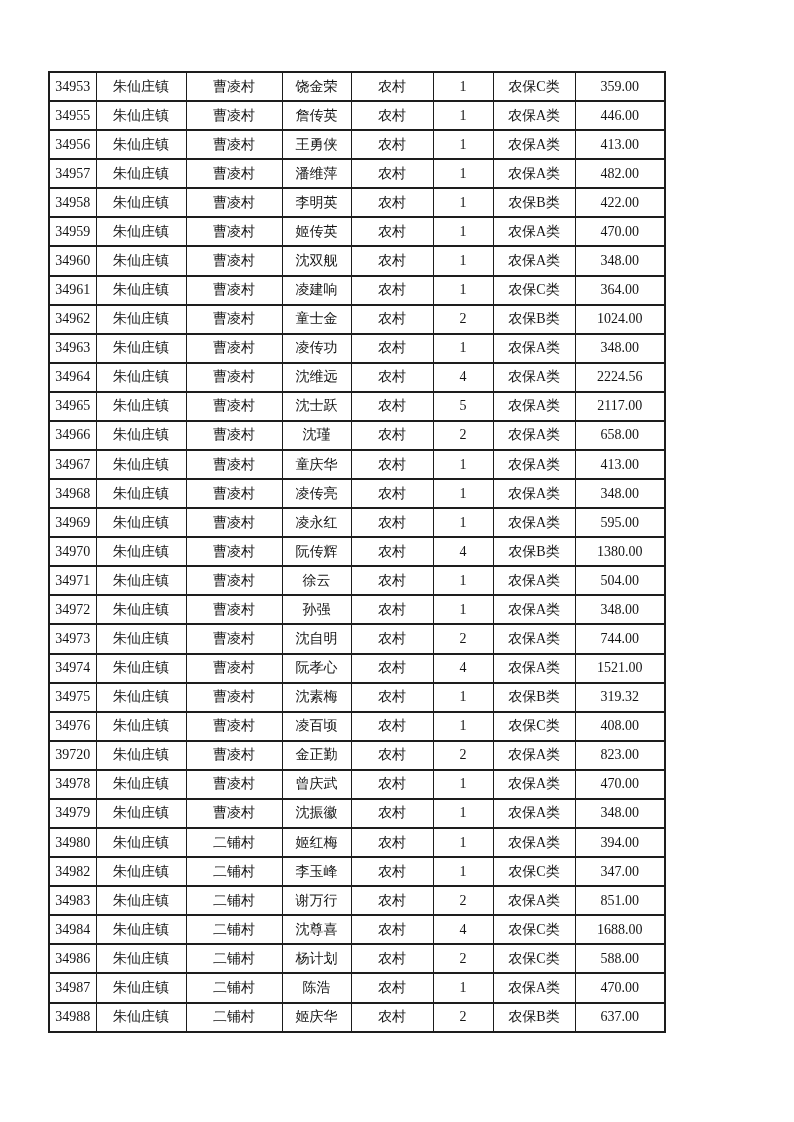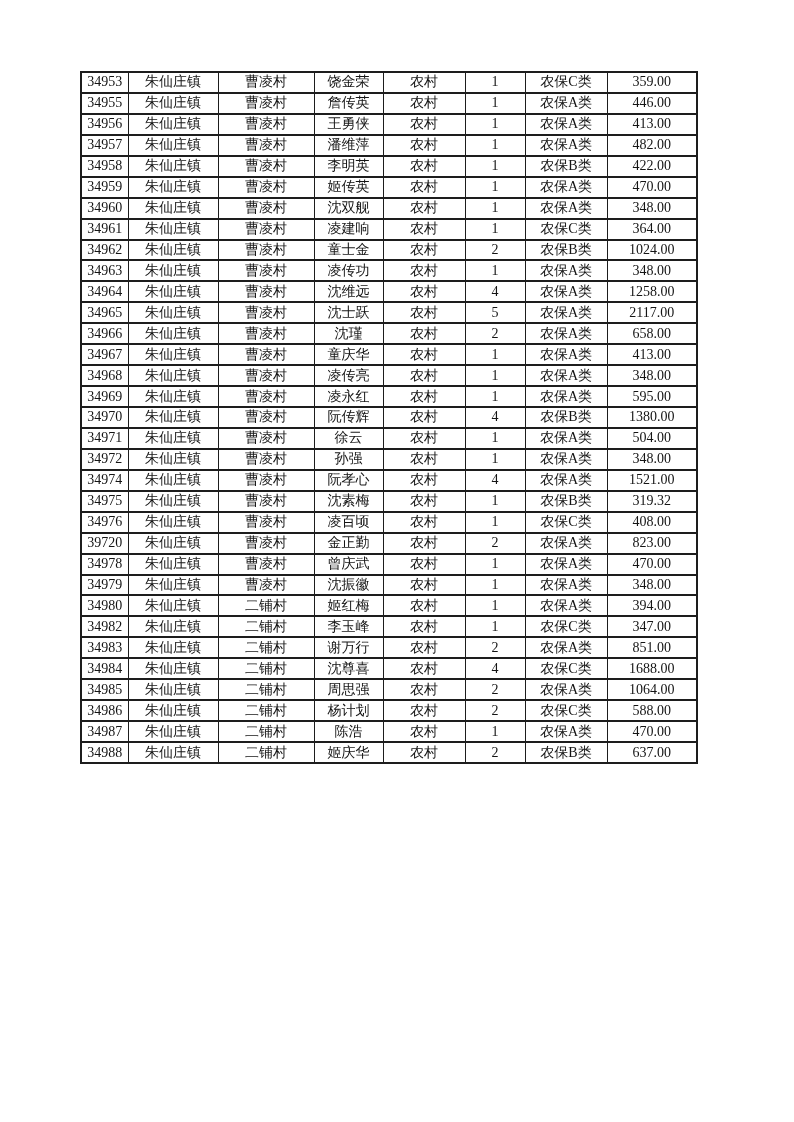--- a/index.html
+++ b/index.html
@@ -14,24 +14,24 @@
     font-family: "Liberation Serif", "DejaVu Serif", serif;
     color: #111111;
   }
   .sheet {
     position: absolute;
     inset: 0;
     background: #ffffff;
   }
   table.records {
     position: absolute;
-    left: 80px;
+    left: 48px;
     top: 71px;
     width: 616px;
-    height: 693px;
+    height: 962px;
     border-collapse: collapse;
     table-layout: fixed;
     border: 2.5px solid #1d1d1d;
   }
   table.records td {
     border: 1.5px solid #1d1d1d;
     border-top-width: 2px;
     border-bottom-width: 2px;
     text-align: center;
     vertical-align: middle;
@@ -160,21 +160,21 @@
           <td>348.00</td>
         </tr>
         <tr>
           <td>34964</td>
           <td>朱仙庄镇</td>
           <td>曹凌村</td>
           <td>沈维远</td>
           <td>农村</td>
           <td>4</td>
           <td>农保A类</td>
-          <td>1258.00</td>
+          <td>2224.56</td>
         </tr>
         <tr>
           <td>34965</td>
           <td>朱仙庄镇</td>
           <td>曹凌村</td>
           <td>沈士跃</td>
           <td>农村</td>
           <td>5</td>
           <td>农保A类</td>
           <td>2117.00</td>
@@ -243,20 +243,30 @@
           <td>34972</td>
           <td>朱仙庄镇</td>
           <td>曹凌村</td>
           <td>孙强</td>
           <td>农村</td>
           <td>1</td>
           <td>农保A类</td>
           <td>348.00</td>
         </tr>
         <tr>
+          <td>34973</td>
+          <td>朱仙庄镇</td>
+          <td>曹凌村</td>
+          <td>沈自明</td>
+          <td>农村</td>
+          <td>2</td>
+          <td>农保A类</td>
+          <td>744.00</td>
+        </tr>
+        <tr>
           <td>34974</td>
           <td>朱仙庄镇</td>
           <td>曹凌村</td>
           <td>阮孝心</td>
           <td>农村</td>
           <td>4</td>
           <td>农保A类</td>
           <td>1521.00</td>
         </tr>
         <tr>
@@ -341,30 +351,20 @@
         </tr>
         <tr>
           <td>34984</td>
           <td>朱仙庄镇</td>
           <td>二铺村</td>
           <td>沈尊喜</td>
           <td>农村</td>
           <td>4</td>
           <td>农保C类</td>
           <td>1688.00</td>
-        </tr>
-        <tr>
-          <td>34985</td>
-          <td>朱仙庄镇</td>
-          <td>二铺村</td>
-          <td>周思强</td>
-          <td>农村</td>
-          <td>2</td>
-          <td>农保A类</td>
-          <td>1064.00</td>
         </tr>
         <tr>
           <td>34986</td>
           <td>朱仙庄镇</td>
           <td>二铺村</td>
           <td>杨计划</td>
           <td>农村</td>
           <td>2</td>
           <td>农保C类</td>
           <td>588.00</td>

